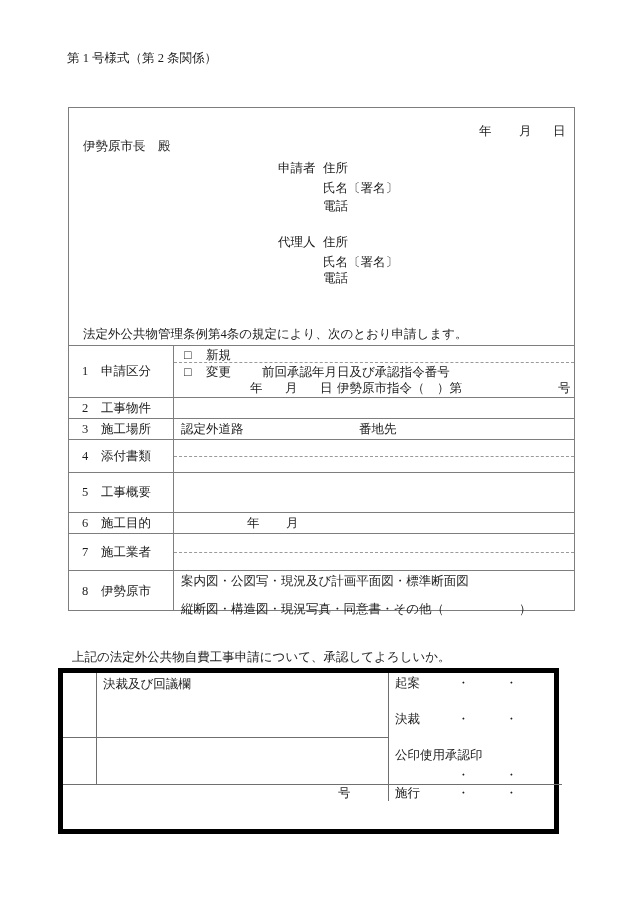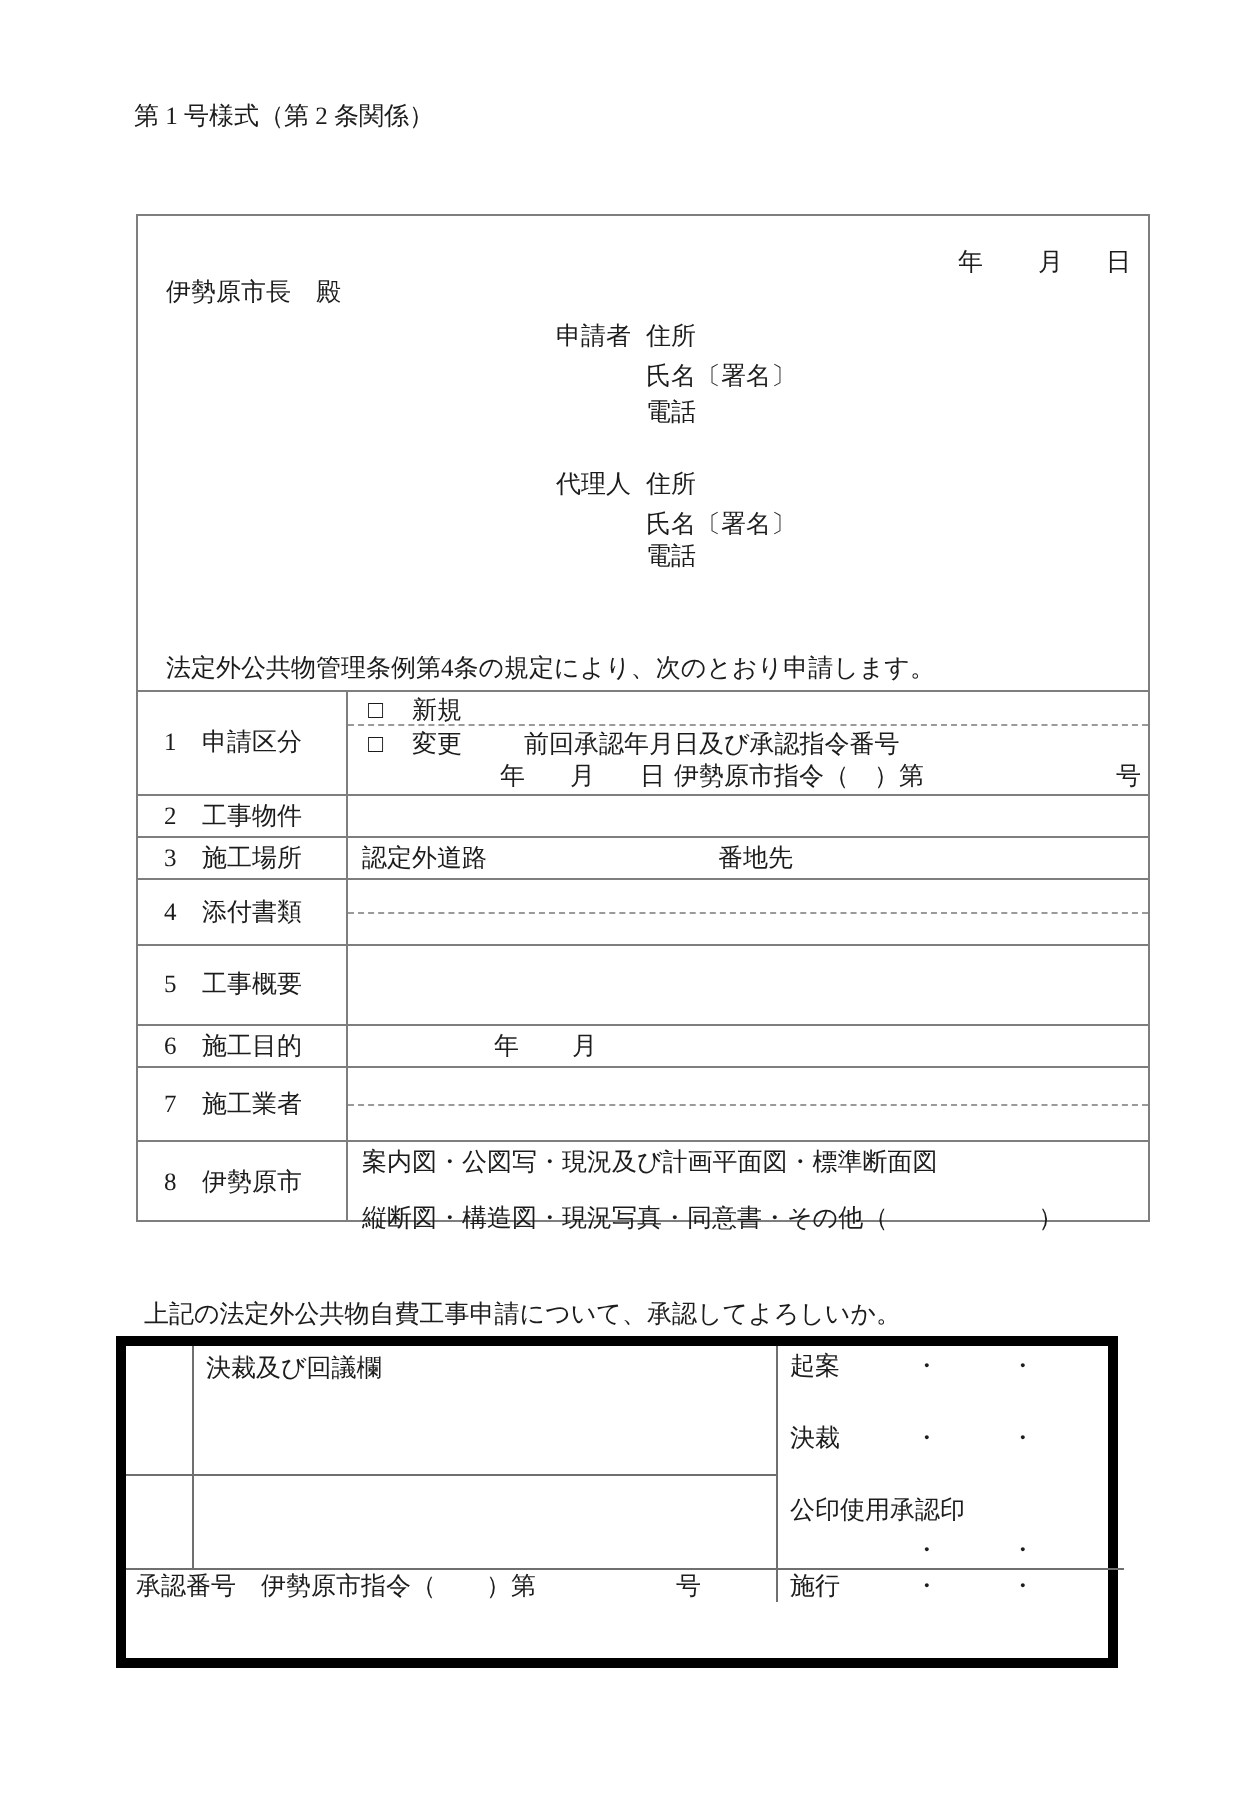--- a/index.html
+++ b/index.html
@@ -161,21 +161,20 @@
     <span class="t" style="left:442px;top:2px">・</span>
 
     <span class="t" style="left:332px;top:38px">決裁</span>
     <span class="t" style="left:394px;top:38px">・</span>
     <span class="t" style="left:442px;top:38px">・</span>
 
     <span class="t" style="left:332px;top:74px">公印使用承認印</span>
     <span class="t" style="left:394px;top:94px">・</span>
     <span class="t" style="left:442px;top:94px">・</span>
 
-    <span class="t" style="left:5px;top:112px">承認番号　伊勢原市指令（　　）第</span>
     <span class="t" style="left:275px;top:112px">号</span>
 
     <span class="t" style="left:332px;top:112px">施行</span>
     <span class="t" style="left:394px;top:112px">・</span>
     <span class="t" style="left:442px;top:112px">・</span>
   </div>
 
 </div>
 
 </body></html>

